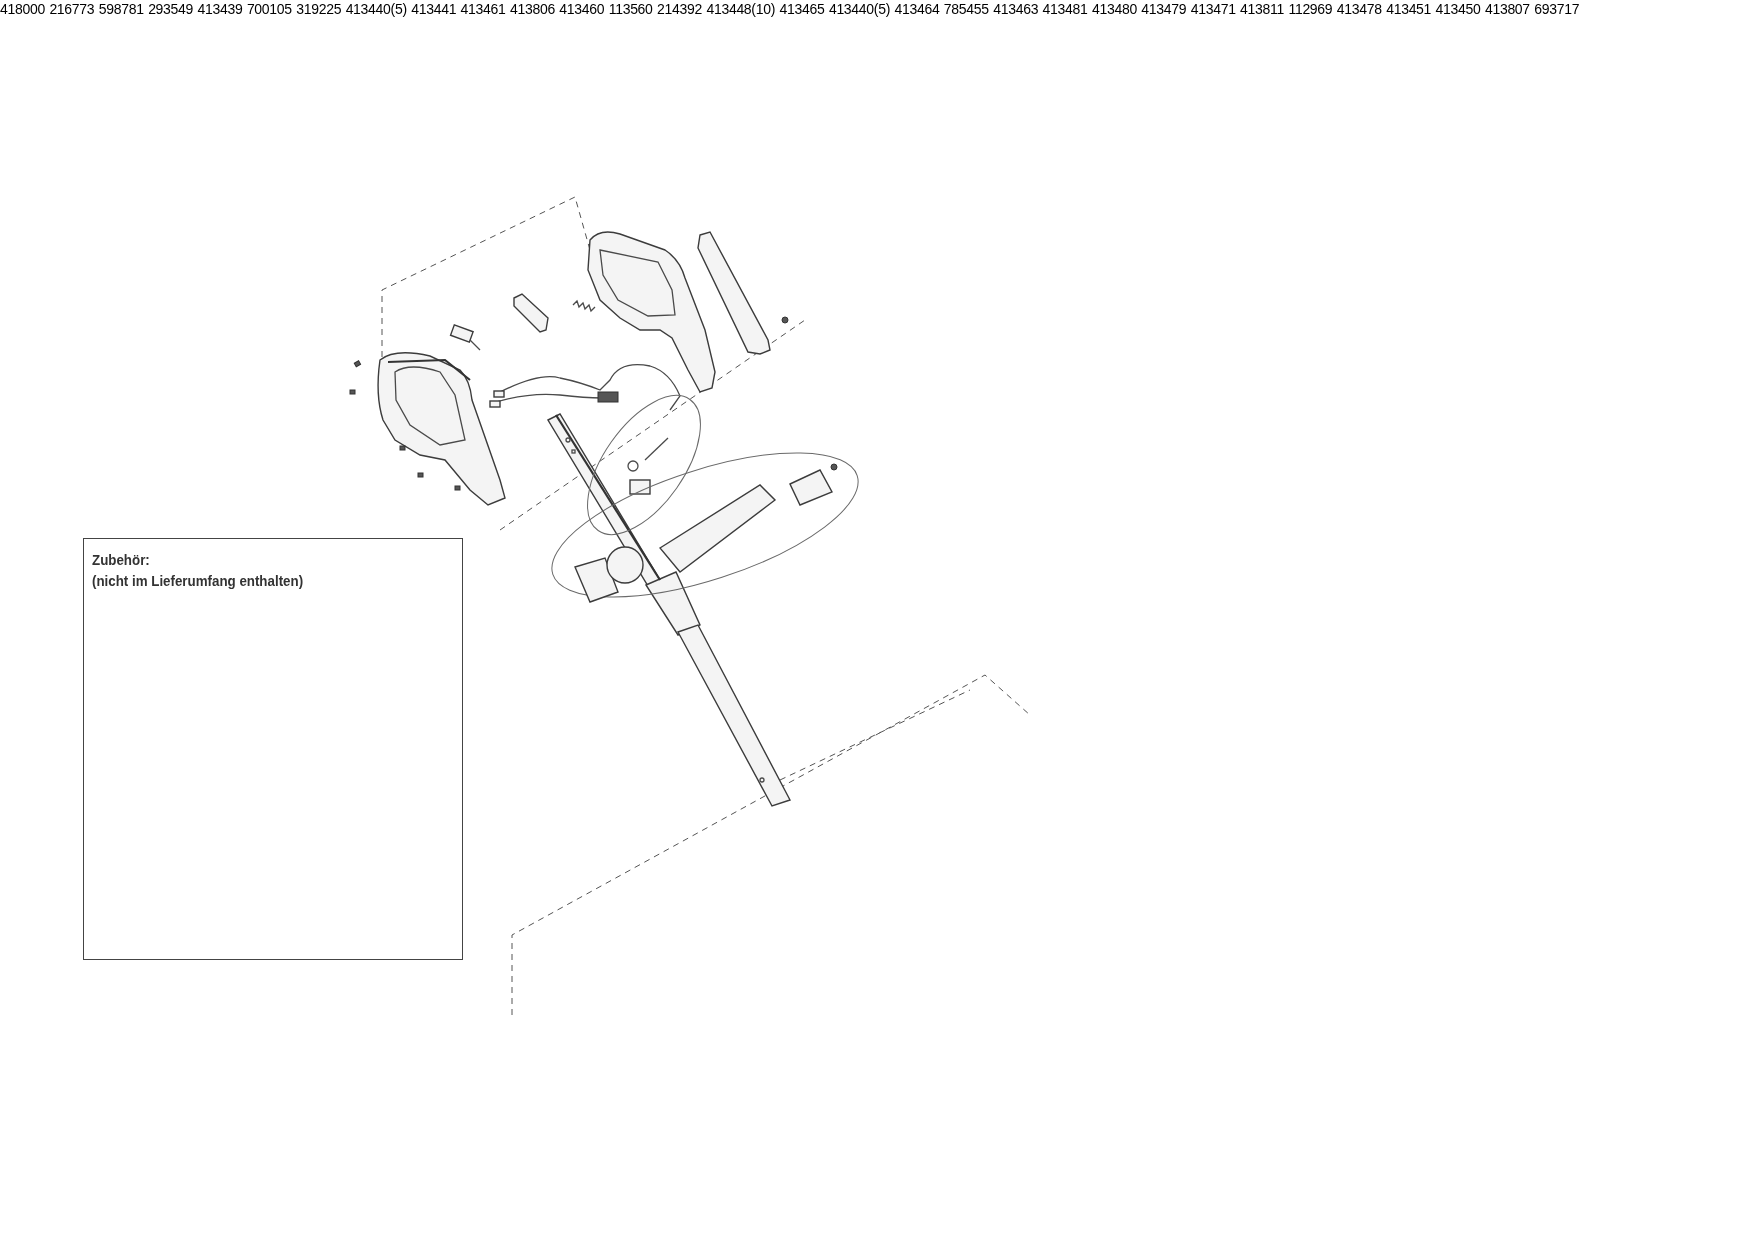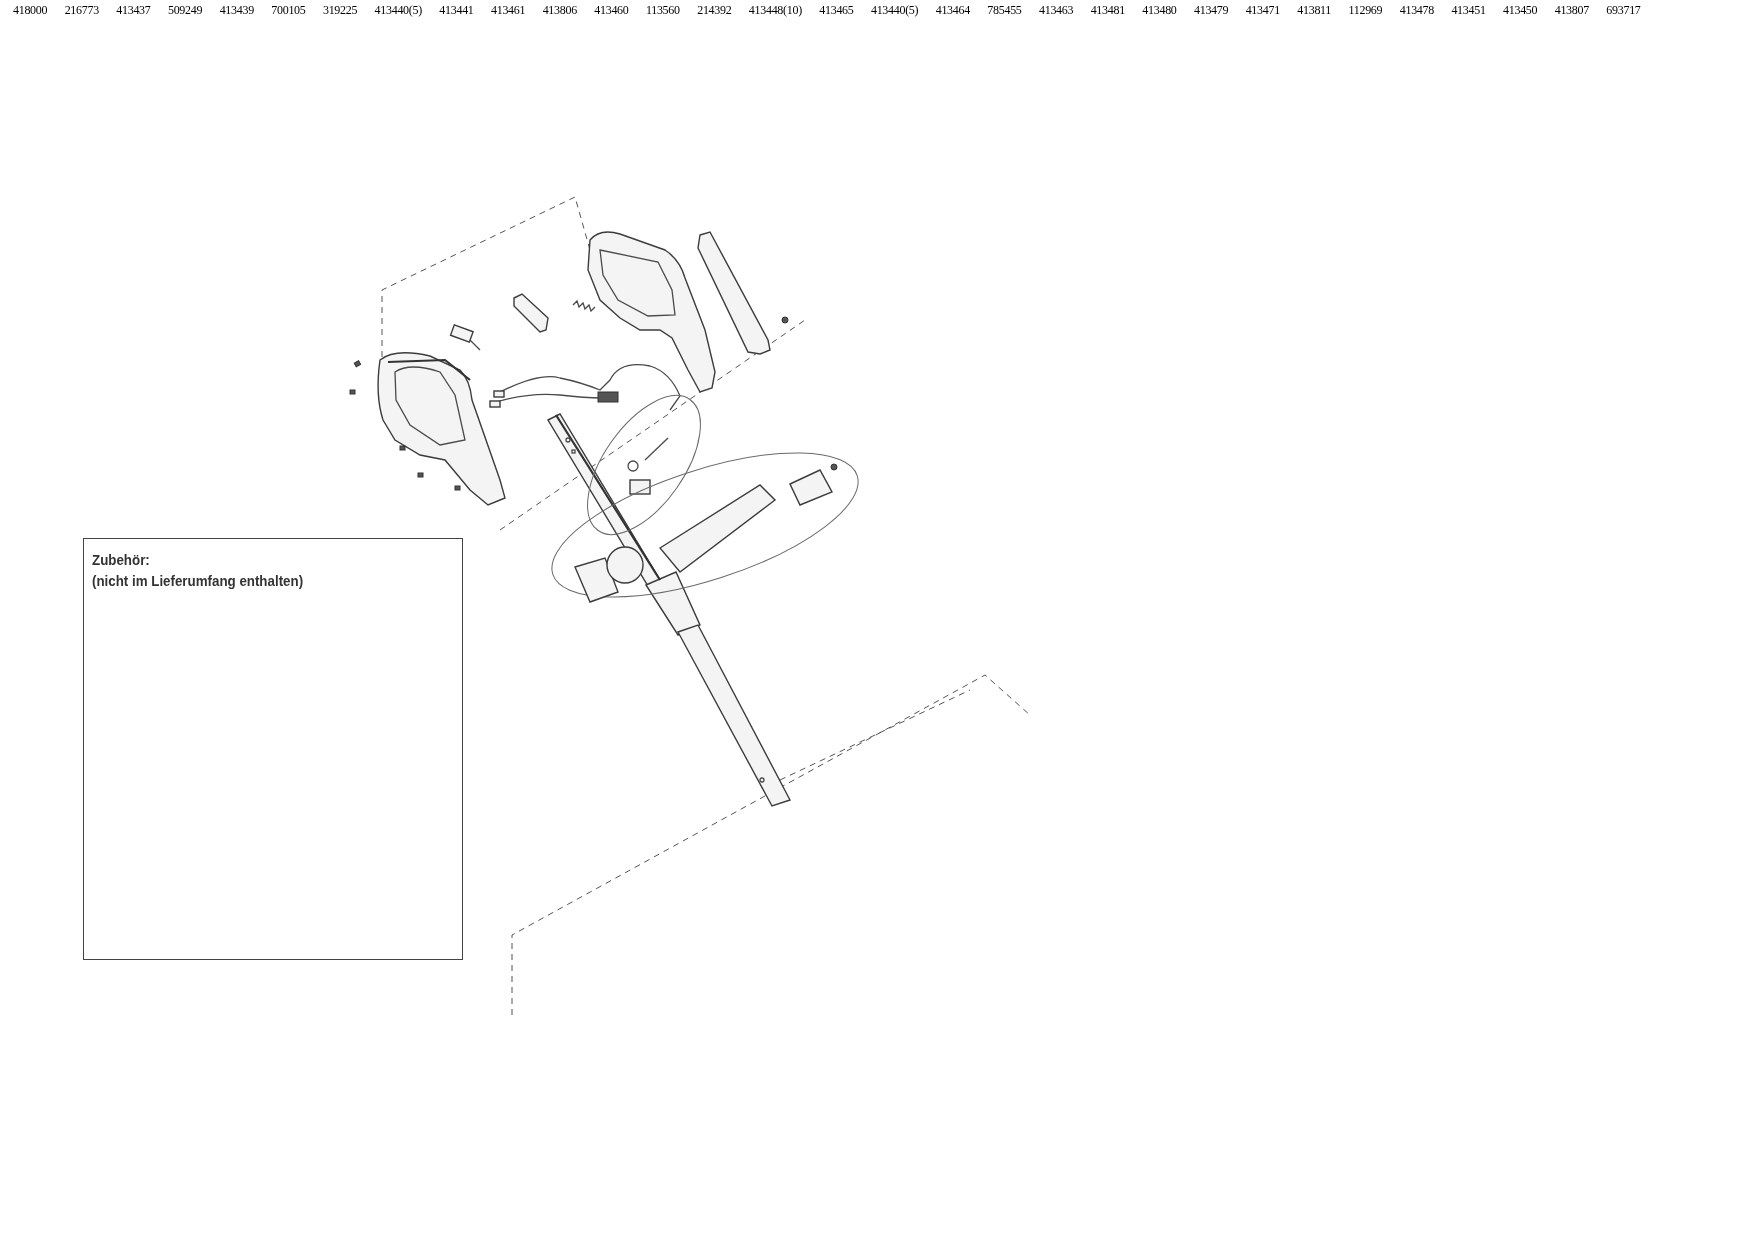--- a/index.html
+++ b/index.html
@@ -1,20 +1,20 @@
 <!DOCTYPE html>
 <html><head>
 <meta charset="utf-8">
 <style>
   html, body { margin: 0; padding: 0; background: #ffffff; }
   body { width: 1754px; height: 1240px; position: relative; overflow: hidden;
          font-family: "Liberation Sans", sans-serif; }
   #diagram { position: absolute; left: 0; top: 0; width: 1754px; height: 1240px; }
-  .part-label { font-family: Liberation Serif, serif; font-size: 12px; fill: #3a3a3a;
-                letter-spacing: -0.3px; cursor: pointer; margin-left: 13px; }
+  .part-label { font-family: Liberation Sans, sans-serif; font-size: 14px; fill: #3a3a3a;
+                letter-spacing: -0.3px; cursor: pointer; }
   .boxed { stroke: #3a3a3a; stroke-width: 1; fill: none; }
   .stroke { stroke: #4a4a4a; stroke-width: 1.3; fill: none; }
   .thick { stroke: #333; stroke-width: 2.2; fill: none; }
   .fillpart { fill: #f4f4f4; stroke: #3c3c3c; stroke-width: 1.4; }
   .dark { fill: #555; stroke: #333; stroke-width: 1; }
   .leader { stroke: #3a3a3a; stroke-width: 1; fill: none; }
   .dash { stroke: #555; stroke-width: 1; stroke-dasharray: 6 5; fill: none; }
   .group-ellipse { stroke: #6a6a6a; stroke-width: 1; fill: none; }
   #accessories-box { position: absolute; border: 1.3px solid #444; box-sizing: border-box; }
   #acc-title { position: absolute; left: 8px; top: 10px; font-family: "Liberation Sans", sans-serif;
@@ -235,22 +235,22 @@
     <line class="leader" x1="671" y1="892" x2="652" y2="905">
     <line class="leader" x1="475" y1="1003" x2="492" y2="1003">
     <line class="leader" x1="505" y1="1060" x2="545" y2="1060">
     <line class="leader" x1="653" y1="1040" x2="655" y2="1072">
   </line></line></line></line></line></line></line></line></line></line></line></line></line></line></line></line></line></g>
 
   
   <g>
     <text class="part-label" x="285" y="360">418000</text>
     <text class="part-label" x="410" y="308">216773</text>
-    <text class="part-label" x="493" y="280">413437</text>
-    <text class="part-label" x="563" y="349">509249</text>
+    <text class="part-label" x="493" y="280">598781</text>
+    <text class="part-label" x="563" y="349">293549</text>
     <text class="part-label" x="755" y="303">413439</text>
     <text class="part-label" x="794" y="326">700105</text>
     <text class="part-label" x="526" y="406">319225</text>
     <text class="part-label" x="316" y="451">413440(5)</text>
     <text class="part-label" x="403" y="522">413441</text>
     <text class="part-label" x="692" y="452">413461</text>
     <text class="part-label" x="790" y="582">413806</text>
     <text class="part-label" x="640" y="714">413460</text>
     <text class="part-label" x="364" y="691">113560</text>
     <text class="part-label" x="371" y="896">214392</text>

